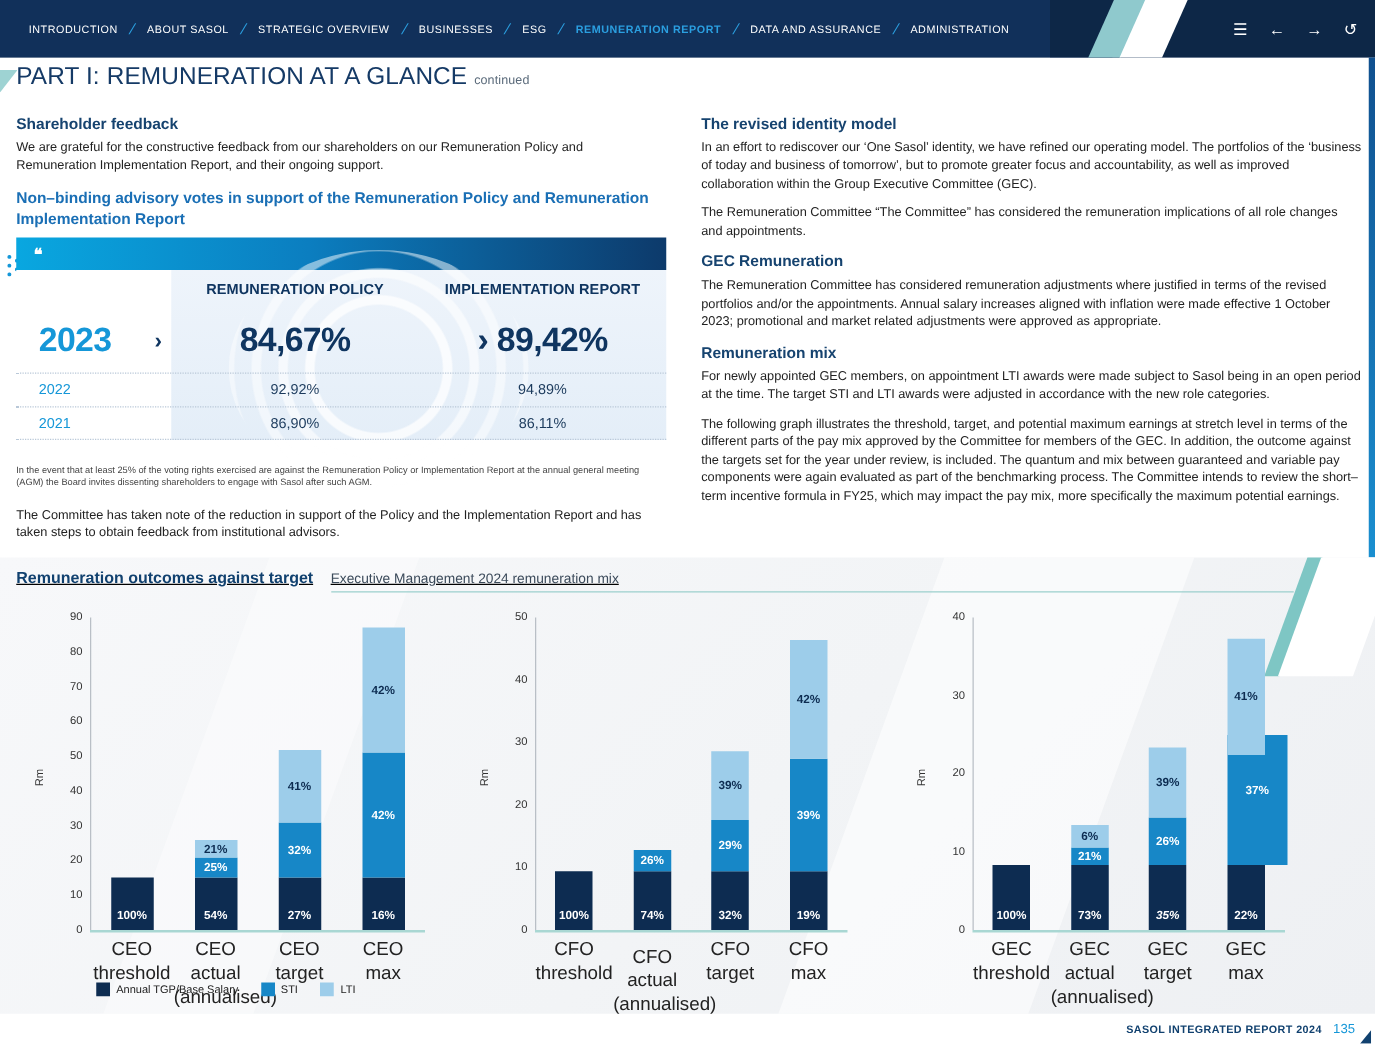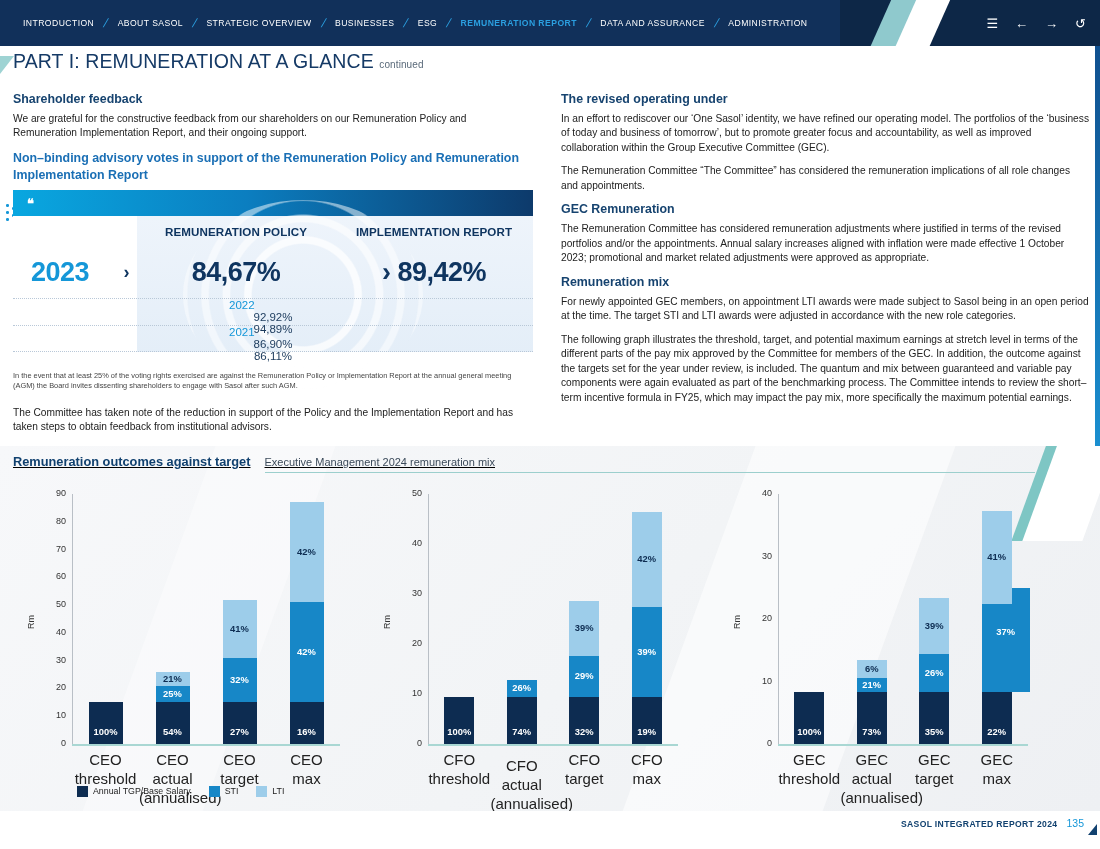--- a/index.html
+++ b/index.html
@@ -110,21 +110,21 @@
   .vmain { height:52px; }
   .vmain .c0 {
     font-size:27px; font-weight:bold; color:#1597d8; letter-spacing:-.5px;
     display:flex; align-items:center; justify-content:space-between; padding-right:8px;
   }
   .vmain .c0 .chev { color:#0f3560; font-size:18px; }
   .vmain .c1, .vmain .c2 {
     font-size:27px; font-weight:bold; color:#0f3560; letter-spacing:-.5px;
     position:relative;
   }
-  .vsub { height:27px; border-top:1px dotted #b9c8d8;flex-direction:column; }
+  .vsub { height:27px; border-top:1px dotted #b9c8d8; }
   .vsub .c0 { font-size:11.5px; color:#1597d8; }
   .vsub .c1, .vsub .c2 { font-size:11.5px; color:#1b3a5c; }
   .vlast { border-bottom:1px dotted #b9c8d8; }
 
   .votes-note { position:absolute; left:13px; top:371px; width:520px; }
   .committee-p { position:absolute; left:13px; top:406px; width:520px; }
 
   
   .chartpanel {
     position:absolute; left:0; top:446px; width:1100px; height:365px;
@@ -312,21 +312,21 @@
   </div>
 
   <div class="votes-note">
     <p class="small">In the event that at least 25% of the voting rights exercised are against the Remuneration Policy or Implementation Report at the annual general meeting (AGM) the Board invites dissenting shareholders to engage with Sasol after such AGM.</p>
   </div>
   <div class="committee-p">
     <p class="body">The Committee has taken note of the reduction in support of the Policy and the Implementation Report and has taken steps to obtain feedback from institutional advisors.</p>
   </div>
 
   <div class="colR">
-    <h3 class="sub">The revised operating under</h3>
+    <h3 class="sub">The revised identity model</h3>
     <p class="body">In an effort to rediscover our ‘One Sasol’ identity, we have refined our operating model. The portfolios of the ‘business of today and business of tomorrow’, but to promote greater focus and accountability, as well as improved collaboration within the Group Executive Committee (GEC).</p>
     <p class="body">The Remuneration Committee “The Committee” has considered the remuneration implications of all role changes and appointments.</p>
     <h3 class="sub" style="margin-top:4px;">GEC Remuneration</h3>
     <p class="body">The Remuneration Committee has considered remuneration adjustments where justified in terms of the revised portfolios and/or the appointments. Annual salary increases aligned with inflation were made effective 1 October 2023; promotional and market related adjustments were approved as appropriate.</p>
     <h3 class="sub" style="margin-top:4px;">Remuneration mix</h3>
     <p class="body">For newly appointed GEC members, on appointment LTI awards were made subject to Sasol being in an open period at the time. The target STI and LTI awards were adjusted in accordance with the new role categories.</p>
     <p class="body">The following graph illustrates the threshold, target, and potential maximum earnings at stretch level in terms of the different parts of the pay mix approved by the Committee for members of the GEC. In addition, the outcome against the targets set for the year under review, is included. The quantum and mix between guaranteed and variable pay components were again evaluated as part of the benchmarking process. The Committee intends to review the short–term incentive formula in FY25, which may impact the pay mix, more specifically the maximum potential earnings.</p>
   </div>
 
   <div class="chartpanel">
@@ -512,21 +512,21 @@
             <div class="seg lti" style="height: 18.125px; bottom: 66.25px;">
               <span class="lbl" style="top: 3.0625px;">6%</span>
             </div>
           </div>
           <div class="xcat" style="left: 120.5px; width: 62.5px; top: 275px;">
             <div>GEC actual</div>
             <div>(annualised)</div>
           </div>
           <div class="bar" style="left: 199.25px; width: 30px; bottom: 52px; height: 146.25px;">
             <div class="seg base" style="height: 51.875px; bottom: 0px;">
-              <span class="lbl" style="top: 33.875px;">35%</span>
+              <span class="lbl" style="top: 33.875px; font-style: italic;">35%</span>
             </div>
             <div class="seg sti" style="height: 38.125px; bottom: 51.875px;">
               <span class="lbl" style="top: 13.0625px;">26%</span>
             </div>
             <div class="seg lti" style="height: 56.25px; bottom: 90px;">
               <span class="lbl" style="top: 22.125px;">39%</span>
             </div>
           </div>
           <div class="xcat" style="left: 183px; width: 62.5px; top: 275px;">
             <div>GEC</div>

